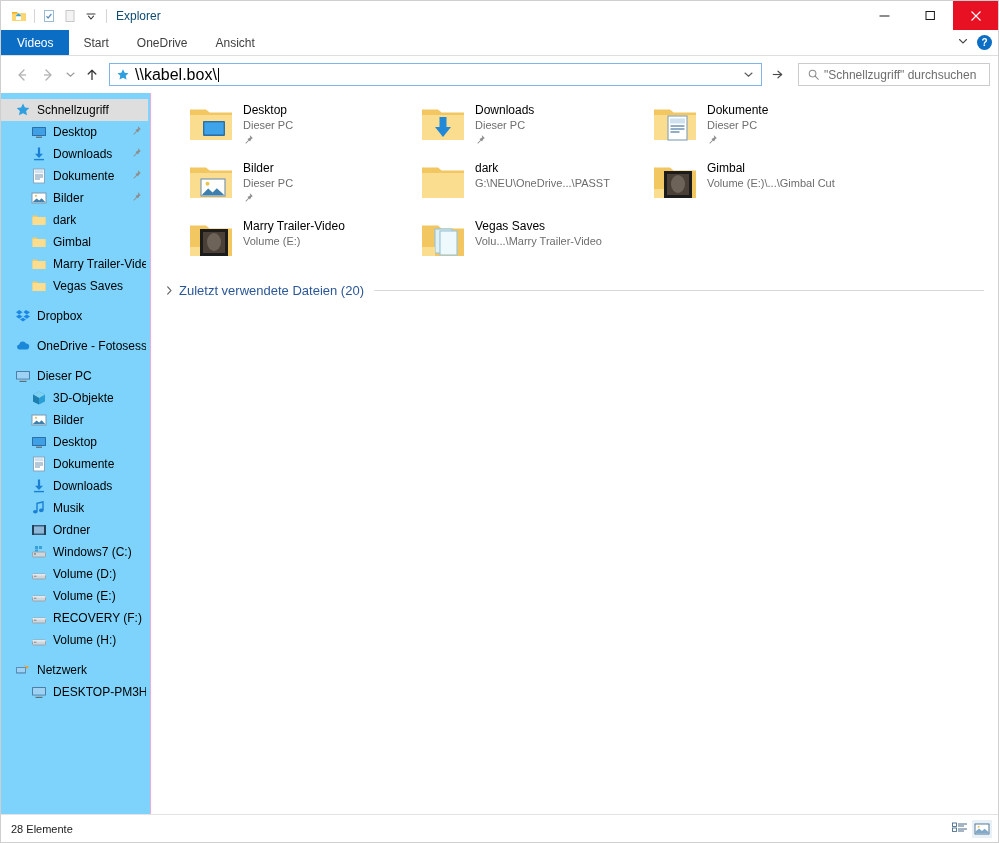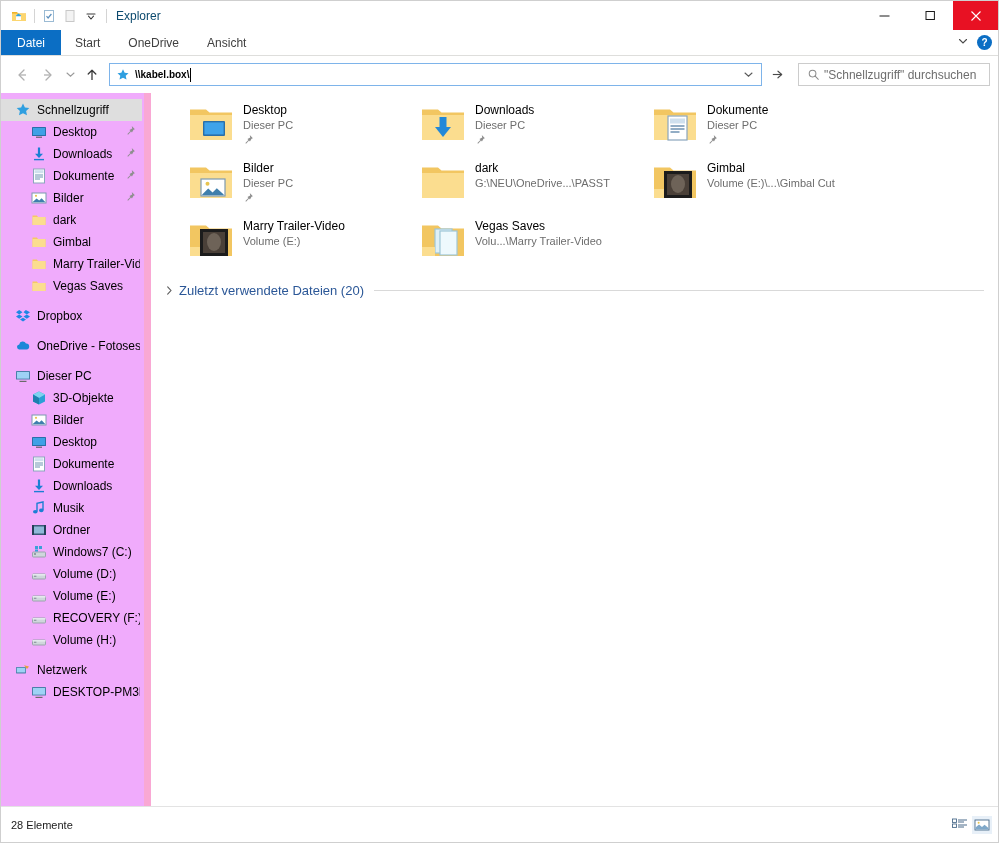--- a/index.html
+++ b/index.html
@@ -155,24 +155,23 @@
     margin-left: 4px;
     box-sizing: border-box;
     position: relative;
   }
   .addr-star {
     margin: 0 5px 0 6px;
     display: flex;
     align-items: center;
   }
   .addr-text {
-    font-size: 10px;
+    font-size: 16px;
     color: #000;
     white-space: nowrap;
-    font-weight: bold;
   }
   .caret {
     display: inline-block;
     width: 1px;
     height: 14px;
     background: #000;
     vertical-align: -2px;
     margin-left: 1px;
   }
   .addr-dropdown {
@@ -216,22 +215,22 @@
   
   .body-row {
     flex: 1 1 auto;
     display: flex;
     min-height: 0;
     background: #ffffff;
   }
   .navpane {
     width: 150px;
     flex: 0 0 150px;
-    background: #f0abfc;
-    border-right: 7px solid #f9a8d4;
+    background: #7dd3fc;
+    border-right: 1px solid #f9a8d4;
     padding-top: 6px;
     overflow: hidden;
     box-sizing: border-box;
   }
   .nav-item {
     height: 22px;
     display: flex;
     align-items: center;
     font-size: 12px;
     color: #000;
@@ -331,21 +330,21 @@
   .tile-sub {
     font-size: 11px;
     color: #6d6d6d;
     white-space: nowrap;
     line-height: 15px;
   }
   .tile-pin { margin-top: 1px; height: 12px; }
 
   
   .statusbar {
-    height: 36px;
+    height: 28px;
     flex: 0 0 auto;
     background: #ffffff;
     border-top: 1px solid #e3e3e3;
     display: flex;
     align-items: center;
     padding: 0 6px 0 10px;
     box-sizing: border-box;
   }
   .status-text {
     font-size: 11px;
@@ -412,21 +411,21 @@
       </div>
       <div class="win-btn close">
         <svg width="12" height="12" viewBox="0 0 12 12">
             <path d="M1.5 1.5l9 9M10.5 1.5l-9 9" stroke="#ffffff" stroke-width="1.1"></path>
           </svg>
       </div>
     </div>
   </div>
 
   <div class="ribbon">
-    <div class="tab file">Datei</div>
+    <div class="tab file">Videos</div>
     <div class="tab">Start</div>
     <div class="tab">OneDrive</div>
     <div class="tab">Ansicht</div>
     <div class="ribbon-right">
       <div>
         <svg width="12" height="12" viewBox="0 0 12 12">
             <path d="M2.5 4.5L6 8l3.5-3.5" stroke="#4a4a4a" stroke-width="1.1" fill="none" stroke-linecap="round"></path>
           </svg>
       </div>
       <div class="help-circle">?</div>

